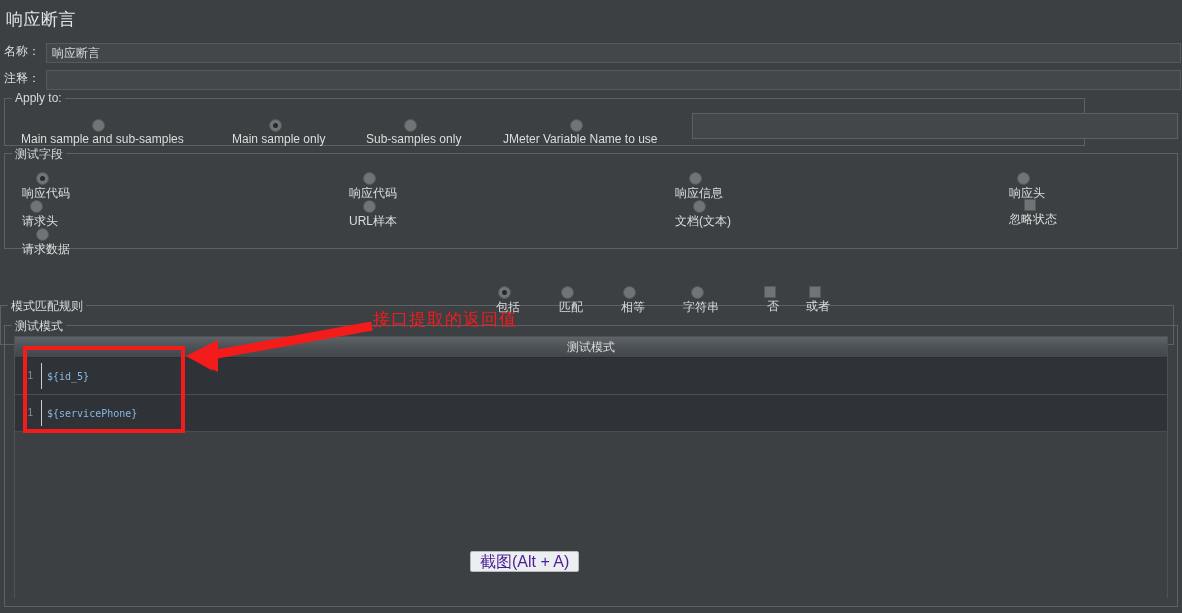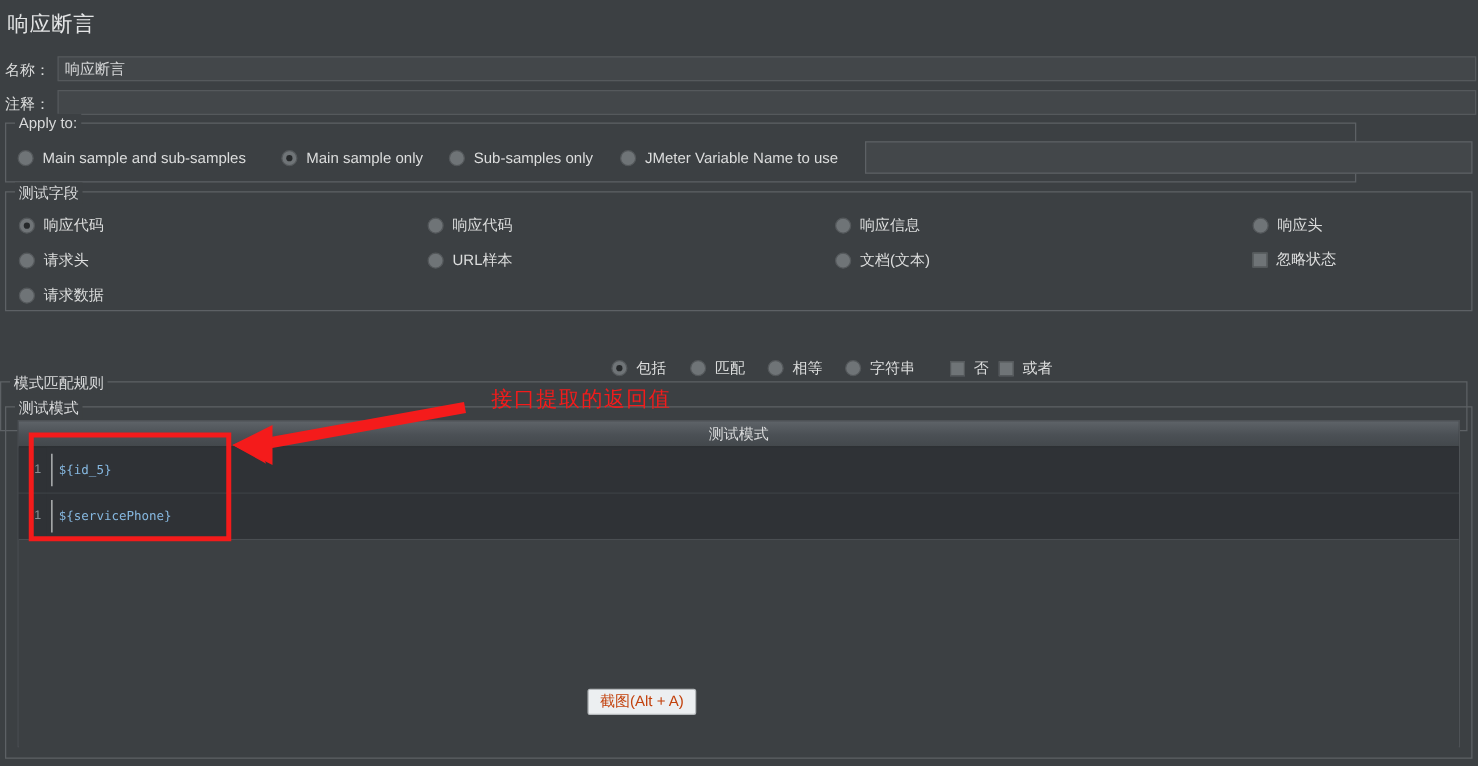--- a/index.html
+++ b/index.html
@@ -26,21 +26,21 @@
     font-size: 17px;
     color: #e3e4e5;
     letter-spacing: 0.5px;
   }
 
   
   .field-row {
     position: absolute;
     left: 0;
     display: flex;
-    align-items: flex-end;
+    align-items: flex-start;
     height: 22px;
   }
   .field-label {
     width: 46px;
     padding-left: 4px;
     font-size: 12px;
     color: #dcdddd;
     box-sizing: border-box;
   }
   .field-input {
@@ -82,20 +82,21 @@
   #group-pattern-rules { left: 0; top: 265px; width: 1174px; height: 40px; margin-top: 40px; }
   #group-test-pattern { left: 4px; top: 325px; width: 1174px; height: 282px; }
 
   
   .ctl {
     position: absolute;
     display: flex;
     align-items: center;
     white-space: nowrap;
     cursor: default;
+    flex-direction: column;
   }
   .radio-dot {
     width: 13px;
     height: 13px;
     border-radius: 50%;
     background: #6f7477;
     border: 1px solid #54585b;
     box-sizing: border-box;
     display: inline-block;
     position: relative;
@@ -218,35 +219,34 @@
     pointer-events: none;
   }
   #annotation-text {
     position: absolute;
     left: 373px;
     top: 308px;
     font-size: 17px;
     color: #f41b1b;
     white-space: nowrap;
     letter-spacing: 1px;
-    margin-left: 20px;
   }
 
   
   #screenshot-button {
     position: absolute;
     left: 470px;
     top: 551px;
     height: 21px;
     padding: 0 9px;
     background: #eceff1;
     border: 1px solid #b6babd;
     border-radius: 2px;
-    color: #c2410c;
-    font-size: 12px;
+    color: #4c1d95;
+    font-size: 16px;
     line-height: 19px;
     box-sizing: border-box;
     font-family: "Liberation Sans", sans-serif;
     cursor: default;
   }
 </style>
 </head>
 <body>
 
 <div class="page-title">响应断言</div>

